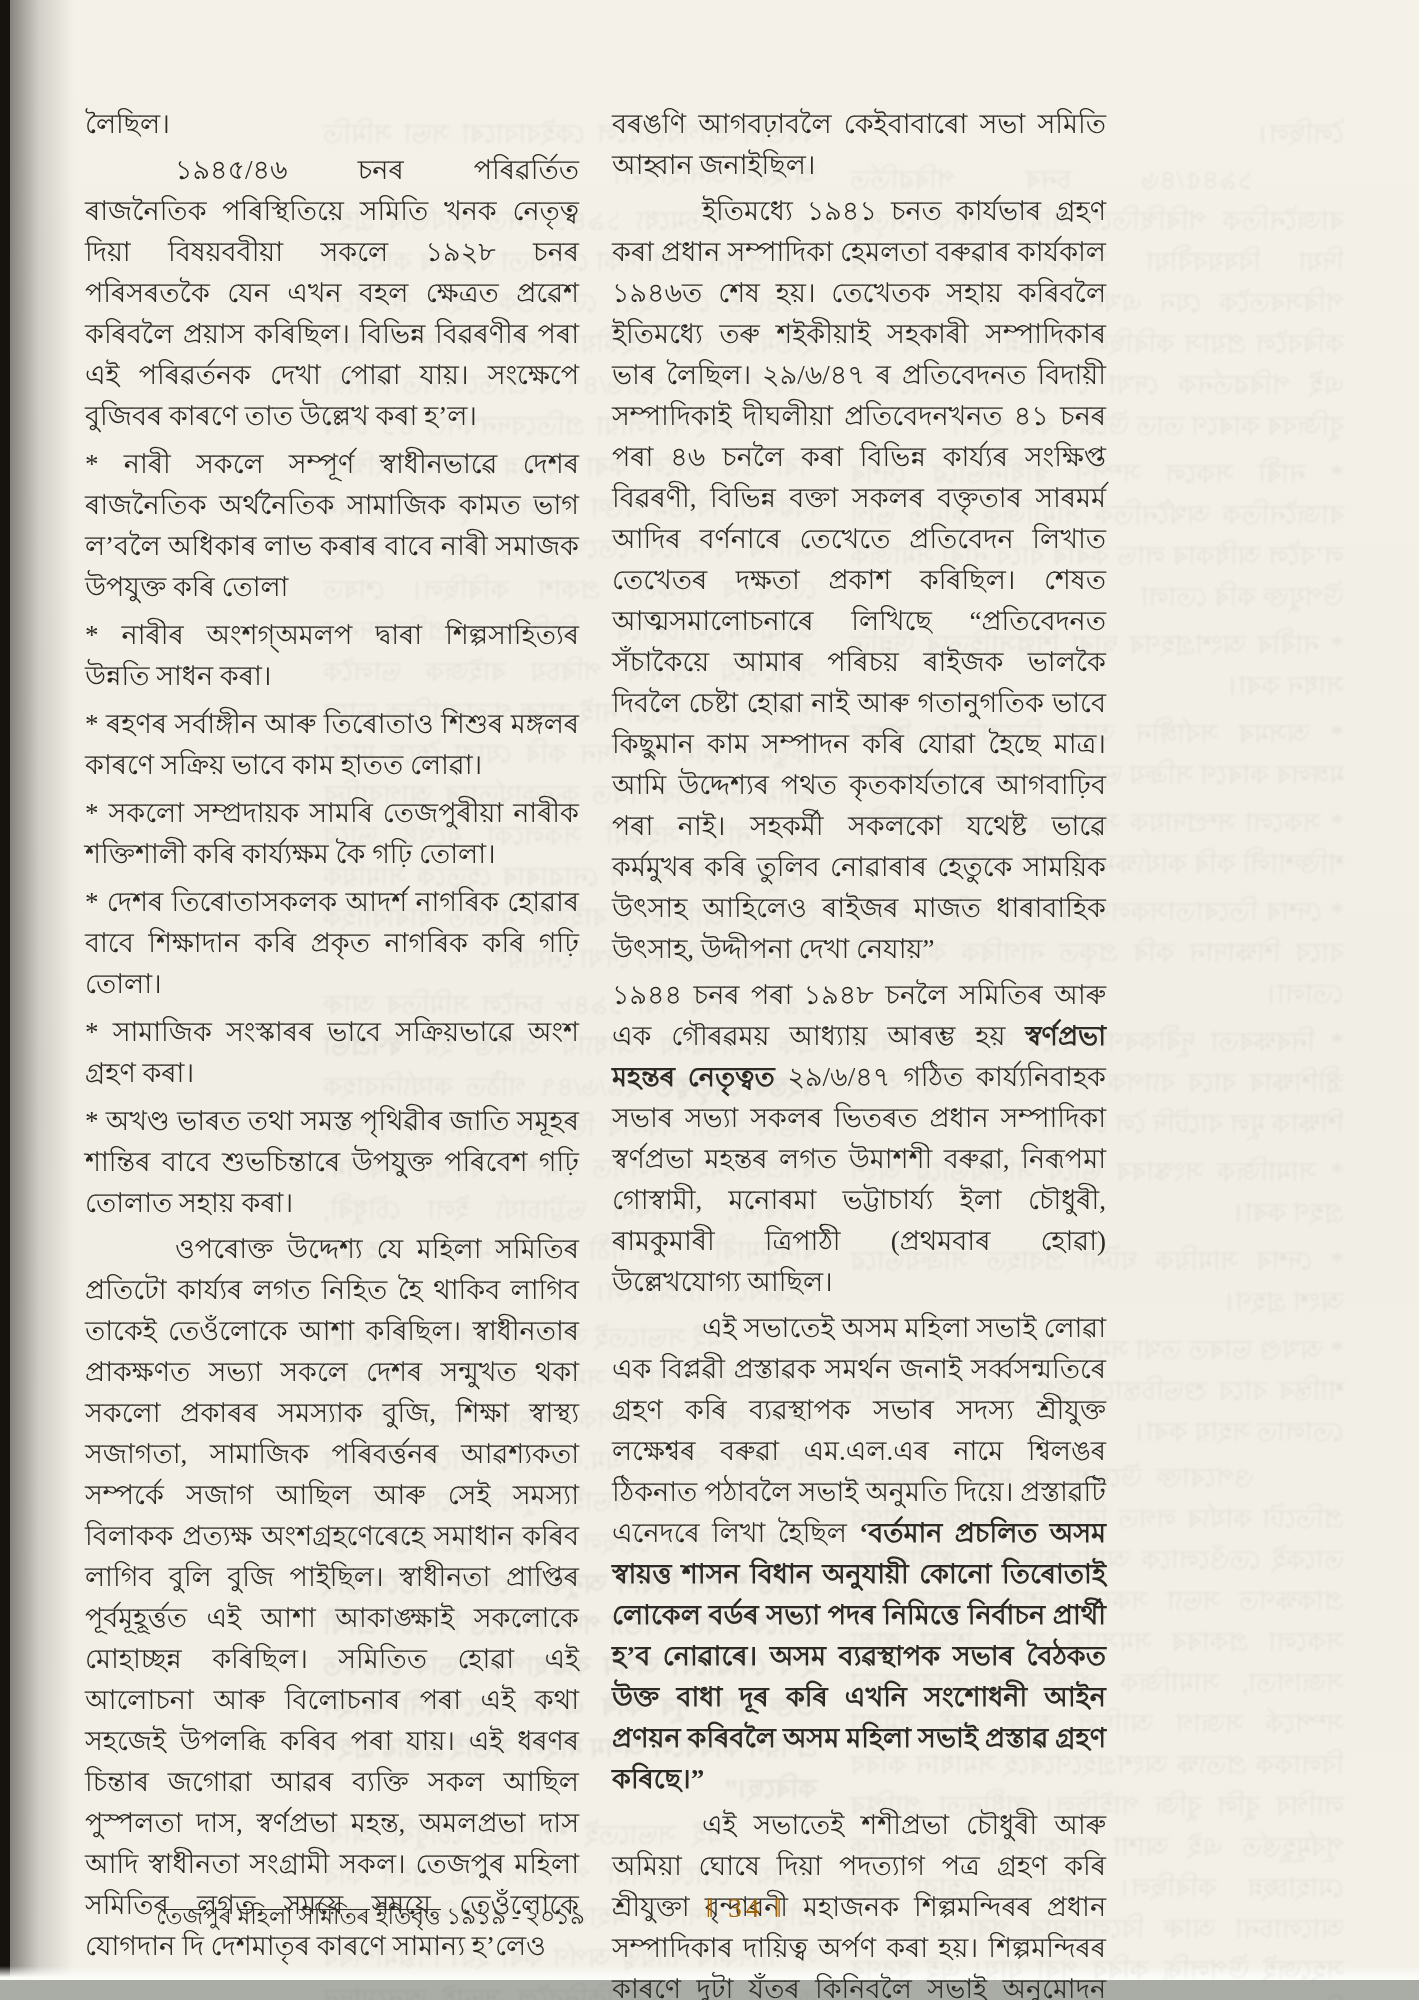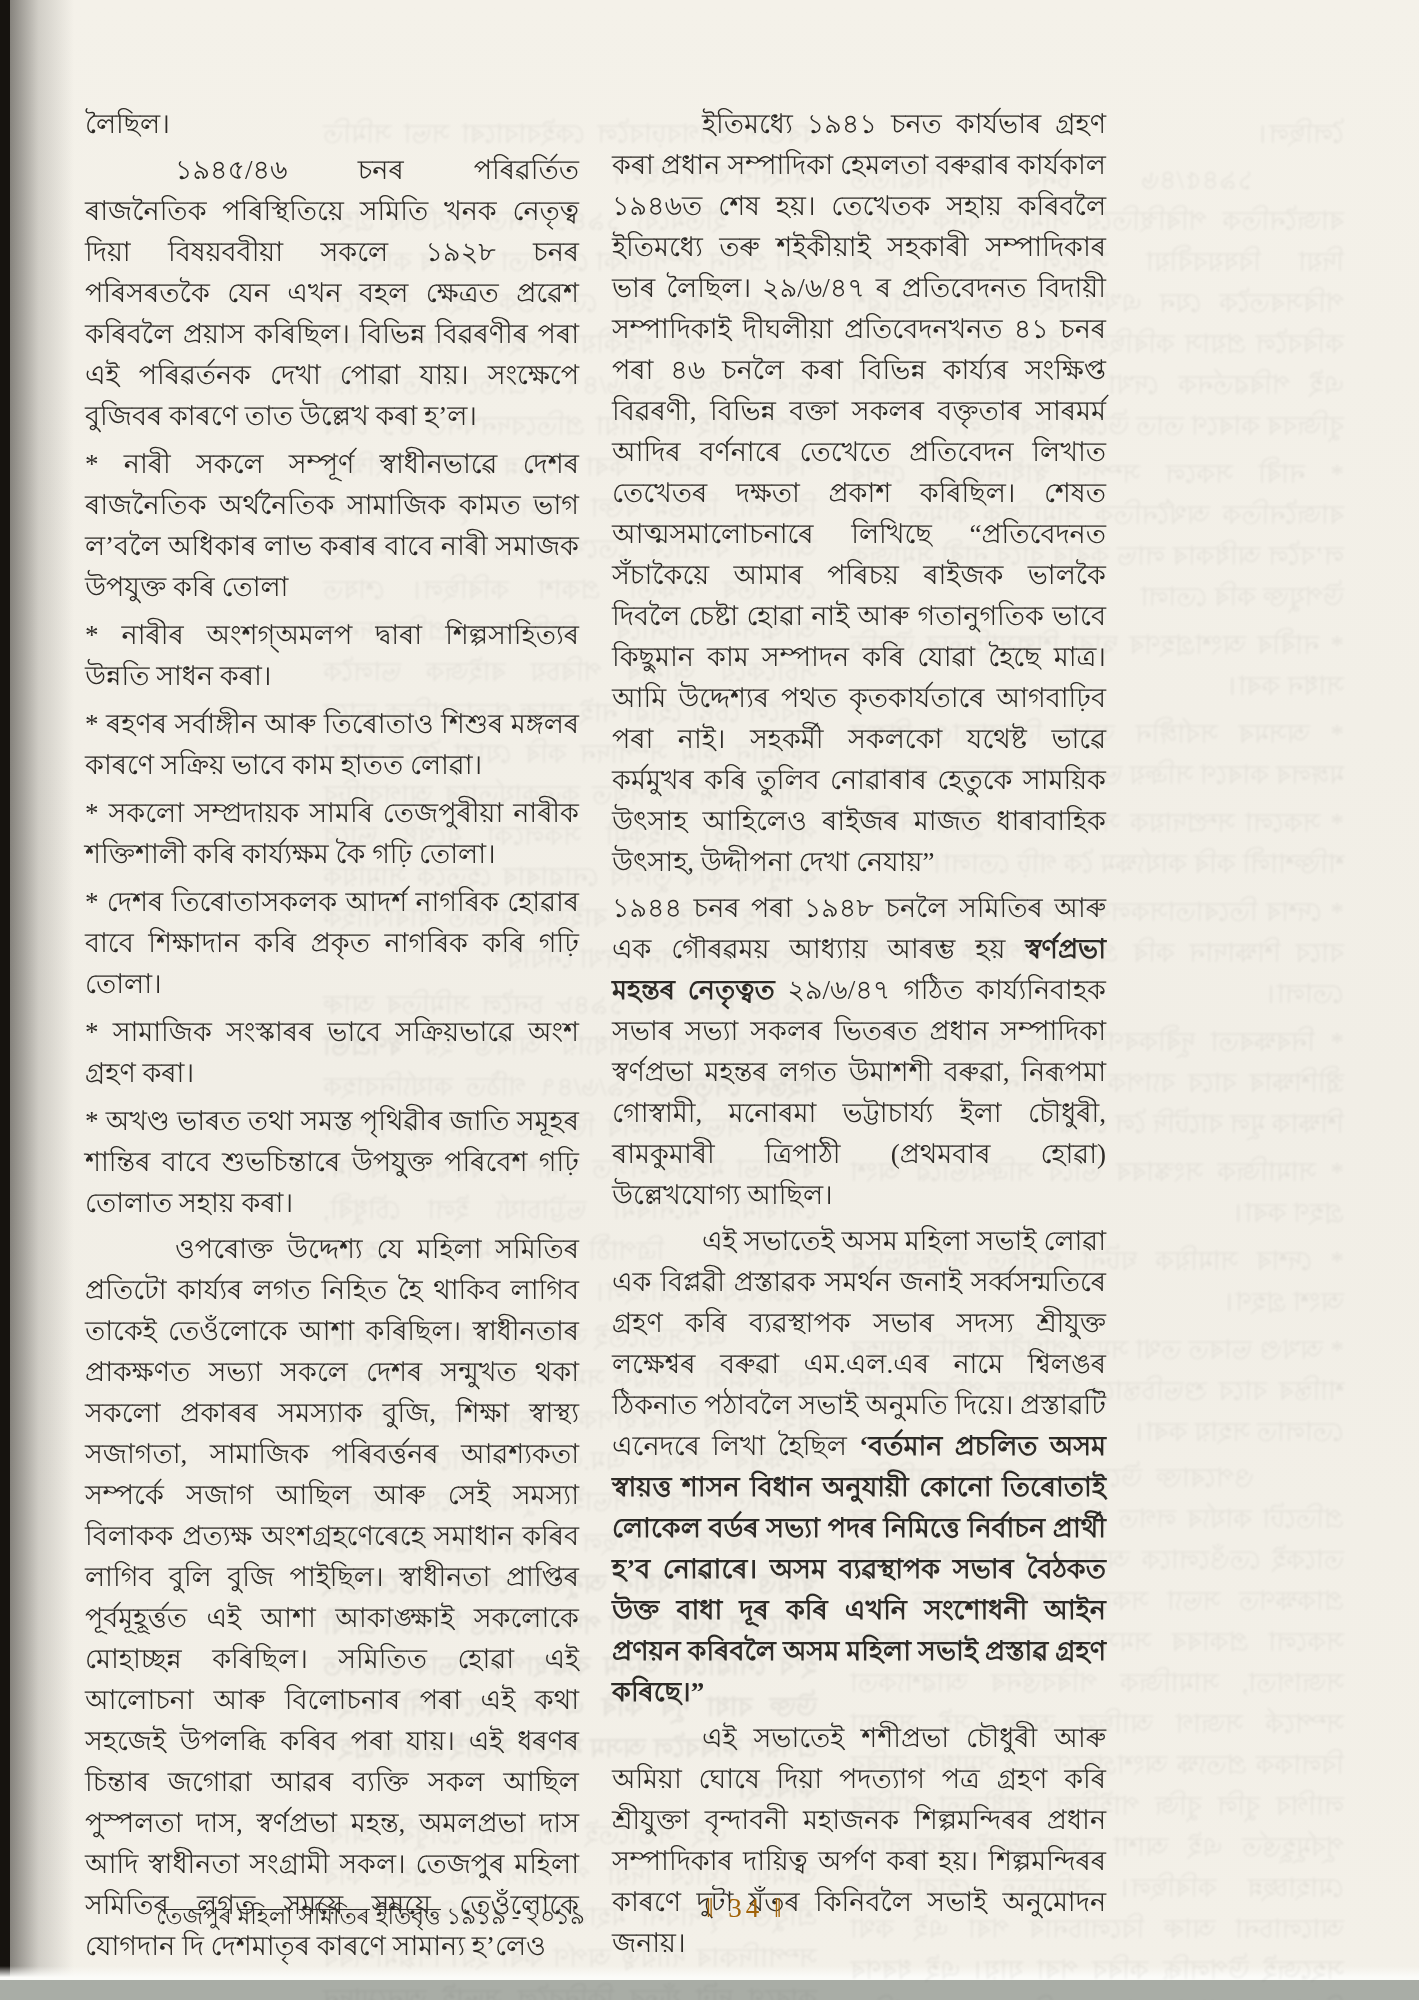--- a/index.html
+++ b/index.html
@@ -84,20 +84,21 @@
         <p class="para bullet"><span>* নাৰী সকলে সম্পূৰ্ণ স্বাধীনভাৱে দেশৰ ৰাজনৈতিক অৰ্থনৈতিক সামাজিক কামত ভাগ ল’বলৈ অধিকাৰ লাভ কৰাৰ বাবে নাৰী সমাজক উপযুক্ত কৰি তোলা</span></p>
         <p class="para bullet"><span>* নাৰীৰ অংশগ্অমলপ দ্বাৰা শিল্পসাহিত্যৰ উন্নতি সাধন কৰা।</span></p>
         <p class="para bullet"><span>* ৰহণৰ সৰ্বাঙ্গীন আৰু তিৰোতাও শিশুৰ মঙ্গলৰ কাৰণে সক্ৰিয় ভাবে কাম হাতত লোৱা।</span></p>
         <p class="para bullet"><span>* সকলো সম্প্ৰদায়ক সামৰি তেজপুৰীয়া নাৰীক শক্তিশালী কৰি কাৰ্য্যক্ষম কৈ গঢ়ি তোলা।</span></p>
         <p class="para bullet"><span>* দেশৰ তিৰোতাসকলক আদৰ্শ নাগৰিক হোৱাৰ বাবে শিক্ষাদান কৰি প্ৰকৃত নাগৰিক কৰি গঢ়ি তোলা।</span></p>
         <p class="para bullet"><span>* সামাজিক সংস্কাৰৰ ভাবে সক্ৰিয়ভাৱে অংশ গ্ৰহণ কৰা।</span></p>
         <p class="para bullet"><span>* অখণ্ড ভাৰত তথা সমস্ত পৃথিৱীৰ জাতি সমূহৰ শান্তিৰ বাবে শুভচিন্তাৰে উপযুক্ত পৰিবেশ গঢ়ি তোলাত সহায় কৰা।</span></p>
         <p class="para indent"><span>ওপৰোক্ত উদ্দেশ্য যে মহিলা সমিতিৰ প্ৰতিটো কাৰ্য্যৰ লগত নিহিত হৈ থাকিব লাগিব তাকেই তেওঁলোকে আশা কৰিছিল। স্বাধীনতাৰ প্ৰাকক্ষণত সভ্যা সকলে দেশৰ সন্মুখত থকা সকলো প্ৰকাৰৰ সমস্যাক বুজি, শিক্ষা স্বাস্থ্য সজাগতা, সামাজিক পৰিবৰ্ত্তনৰ আৱশ্যকতা সম্পৰ্কে সজাগ আছিল আৰু সেই সমস্যা বিলাকক প্ৰত্যক্ষ অংশগ্ৰহণেৰেহে সমাধান কৰিব লাগিব বুলি বুজি পাইছিল। স্বাধীনতা প্ৰাপ্তিৰ পূৰ্বমূহূৰ্ত্তত এই আশা আকাঙ্ক্ষাই সকলোকে মোহাচ্ছন্ন কৰিছিল। সমিতিত হোৱা এই আলোচনা আৰু বিলোচনাৰ পৰা এই কথা সহজেই উপলব্ধি কৰিব পৰা যায়। এই ধৰণৰ চিন্তাৰ জগোৱা আৱৰ ব্যক্তি সকল আছিল পুস্পলতা দাস, স্বৰ্ণপ্ৰভা মহন্ত, অমলপ্ৰভা দাস আদি স্বাধীনতা সংগ্ৰামী সকল। তেজপুৰ মহিলা সমিতিৰ লগত সময়ে সময়ে তেওঁলোকে যোগদান দি দেশমাতৃৰ কাৰণে সামান্য হ’লেও</span></p>
       </div>
     <div class="col col-right" style="color: rgb(46, 43, 39);">
+        <p class="para"><span>বৰঙণি আগবঢ়াবলৈ কেইবাবাৰো সভা সমিতি আহ্বান জনাইছিল।</span></p>
         <p class="para indent"><span>ইতিমধ্যে ১৯৪১ চনত কাৰ্যভাৰ গ্ৰহণ কৰা প্ৰধান সম্পাদিকা হেমলতা বৰুৱাৰ কাৰ্যকাল ১৯৪৬ত শেষ হয়। তেখেতক সহায় কৰিবলৈ ইতিমধ্যে তৰু শইকীয়াই সহকাৰী সম্পাদিকাৰ ভাৰ লৈছিল। ২৯/৬/৪৭ ৰ প্ৰতিবেদনত বিদায়ী সম্পাদিকাই দীঘলীয়া প্ৰতিবেদনখনত ৪১ চনৰ পৰা ৪৬ চনলৈ কৰা বিভিন্ন কাৰ্য্যৰ সংক্ষিপ্ত বিৱৰণী, বিভিন্ন বক্তা সকলৰ বক্তৃতাৰ সাৰমৰ্ম আদিৰ বৰ্ণনাৰে তেখেতে প্ৰতিবেদন লিখাত তেখেতৰ দক্ষতা প্ৰকাশ কৰিছিল। শেষত আত্মসমালোচনাৰে লিখিছে “প্ৰতিবেদনত সঁচাকৈয়ে আমাৰ পৰিচয় ৰাইজক ভালকৈ দিবলৈ চেষ্টা হোৱা নাই আৰু গতানুগতিক ভাবে কিছুমান কাম সম্পাদন কৰি যোৱা হৈছে মাত্ৰ। আমি উদ্দেশ্যৰ পথত কৃতকাৰ্যতাৰে আগবাঢ়িব পৰা নাই। সহকৰ্মী সকলকো যথেষ্ট ভাৱে কৰ্মমুখৰ কৰি তুলিব নোৱাৰাৰ হেতুকে সাময়িক উৎসাহ আহিলেও ৰাইজৰ মাজত ধাৰাবাহিক উৎসাহ, উদ্দীপনা দেখা নেযায়”</span></p>
         <p class="para"><span>১৯৪৪ চনৰ পৰা ১৯৪৮ চনলৈ সমিতিৰ আৰু এক গৌৰৱময় আধ্যায় আৰম্ভ হয় </span><span class="bold">স্বৰ্ণপ্ৰভা মহন্তৰ নেতৃত্বত</span><span> ২৯/৬/৪৭ গঠিত কাৰ্য্যনিবাহক সভাৰ সভ্যা সকলৰ ভিতৰত প্ৰধান সম্পাদিকা স্বৰ্ণপ্ৰভা মহন্তৰ লগত উমাশশী বৰুৱা, নিৰূপমা গোস্বামী, মনোৰমা ভট্টাচাৰ্য্য ইলা চৌধুৰী, ৰামকুমাৰী ত্ৰিপাঠী (প্ৰথমবাৰ হোৱা) উল্লেখযোগ্য আছিল।</span></p>
         <p class="para indent"><span>এই সভাতেই অসম মহিলা সভাই লোৱা এক বিপ্লৱী প্ৰস্তাৱক সমৰ্থন জনাই সৰ্ব্বসন্মতিৰে গ্ৰহণ কৰি ব্যৱস্থাপক সভাৰ সদস্য শ্ৰীযুক্ত লক্ষেশ্বৰ বৰুৱা এম.এল.এৰ নামে শ্বিলঙৰ ঠিকনাত পঠাবলৈ সভাই অনুমতি দিয়ে। প্ৰস্তাৱটি এনেদৰে লিখা হৈছিল </span><span class="bold">‘বৰ্তমান প্ৰচলিত অসম স্বায়ত্ত শাসন বিধান অনুযায়ী কোনো তিৰোতাই লোকেল বৰ্ডৰ সভ্যা পদৰ নিমিত্তে নিৰ্বাচন প্ৰাৰ্থী হ’ব নোৱাৰে। অসম ব্যৱস্থাপক সভাৰ বৈঠকত উক্ত বাধা দূৰ কৰি এখনি সংশোধনী আইন প্ৰণয়ন কৰিবলৈ অসম মহিলা সভাই প্ৰস্তাৱ গ্ৰহণ কৰিছে।”</span></p>
         <p class="para indent"><span>এই সভাতেই শশীপ্ৰভা চৌধুৰী আৰু অমিয়া ঘোষে দিয়া পদত্যাগ পত্ৰ গ্ৰহণ কৰি শ্ৰীযুক্তা বৃন্দাবনী মহাজনক শিল্পমন্দিৰৰ প্ৰধান সম্পাদিকাৰ দায়িত্ব অৰ্পণ কৰা হয়। শিল্পমন্দিৰৰ কাৰণে দুটা যঁতৰ কিনিবলৈ সভাই অনুমোদন জনায়।</span></p>
       </div>
   </div>
 
   <div class="page-bottom-edge"></div>
   <div class="scanner-strip" style="background: rgb(169, 173, 166);"></div>
 

